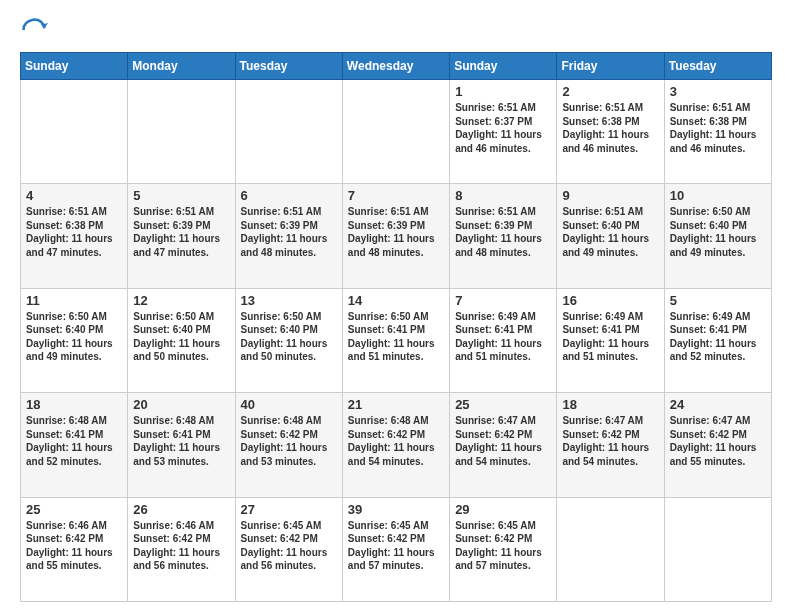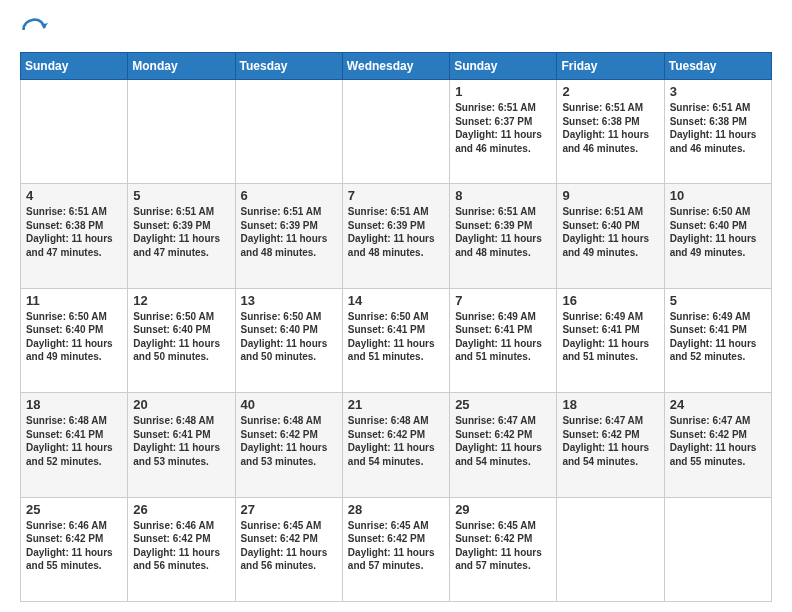--- a/index.html
+++ b/index.html
@@ -300,21 +300,21 @@
 Sunset: 6:42 PM
 Daylight: 11 hours and 56 minutes.</div>
           </td>
           <td>
             <span class="day-number">27</span>
             <div class="day-info" style="white-space: pre-line;">Sunrise: 6:45 AM
 Sunset: 6:42 PM
 Daylight: 11 hours and 56 minutes.</div>
           </td>
           <td>
-            <span class="day-number">28</span>
+            <span class="day-number">39</span>
             <div class="day-info" style="white-space: pre-line;">Sunrise: 6:45 AM
 Sunset: 6:42 PM
 Daylight: 11 hours and 57 minutes.</div>
           </td>
           <td>
             <span class="day-number">29</span>
             <div class="day-info" style="white-space: pre-line;">Sunrise: 6:45 AM
 Sunset: 6:42 PM
 Daylight: 11 hours and 57 minutes.</div>
           </td>

